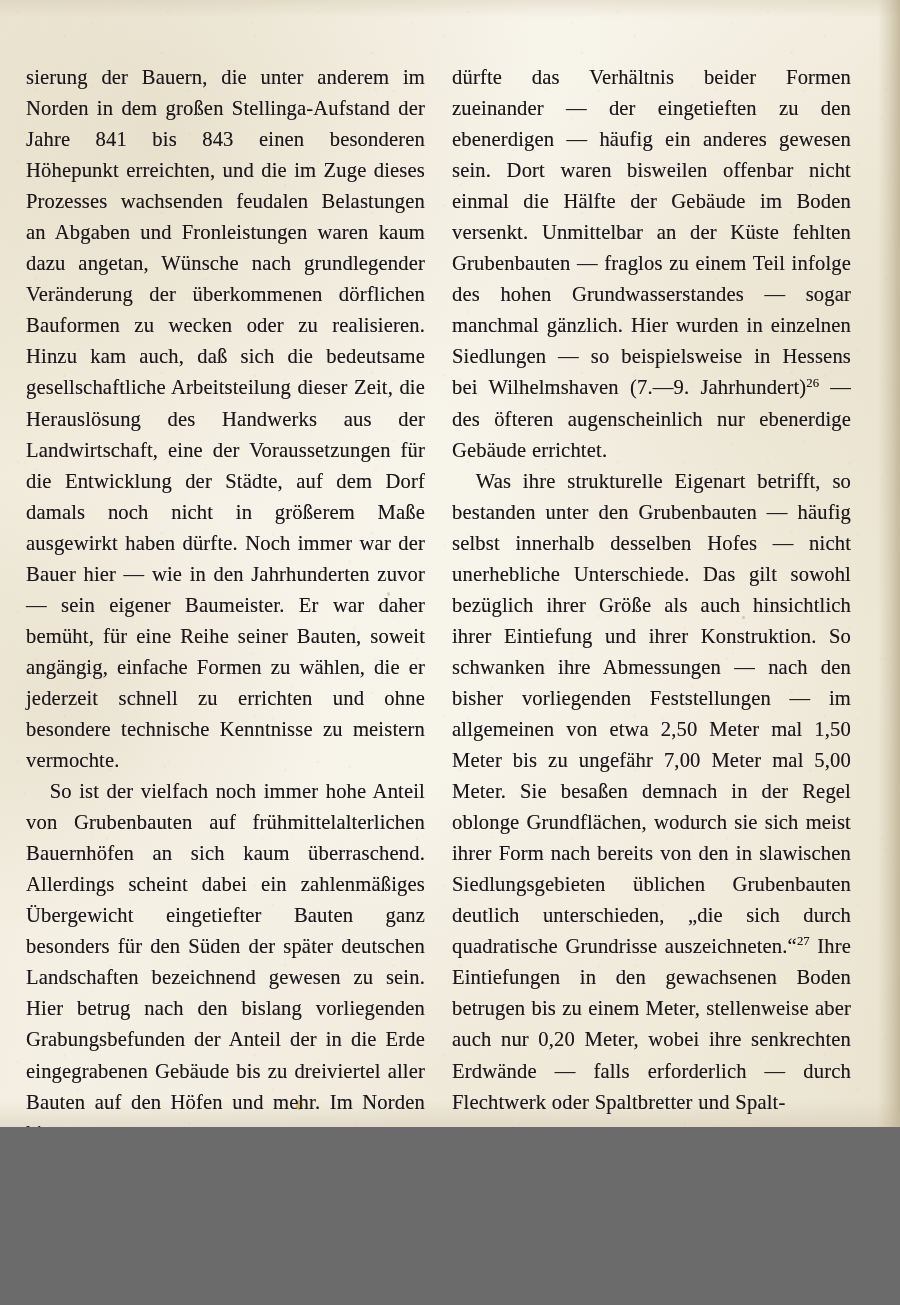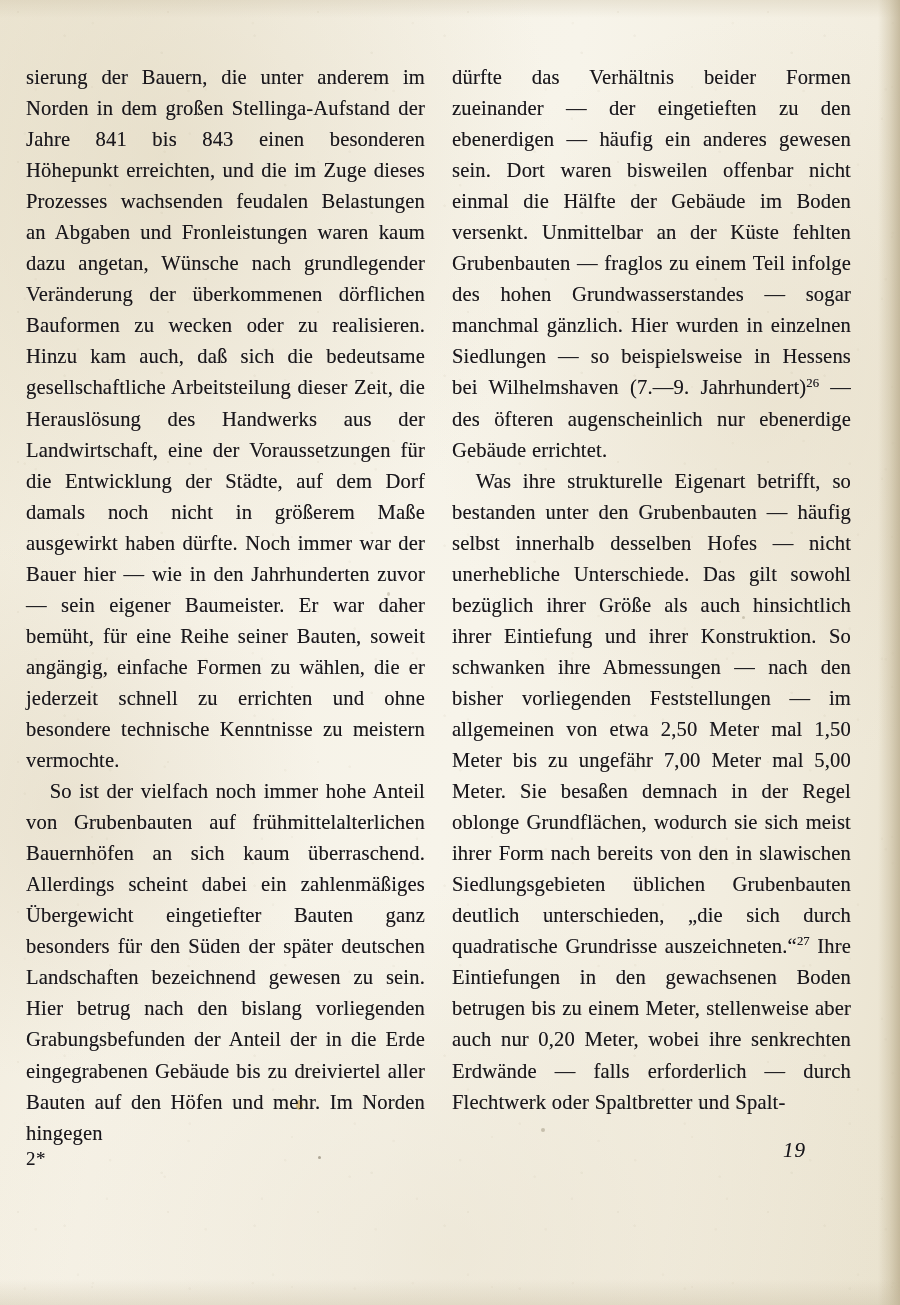--- a/index.html
+++ b/index.html
@@ -4,21 +4,21 @@
 <title>Scanned book page 19</title>
 <style>
   html, body {
     margin: 0;
     padding: 0;
     background: #6b6b6b;
   }
   .page {
     position: relative;
     width: 900px;
-    height: 1305px;
+    height: 1127px;
     overflow: hidden;
     background-color: #f3efe2;
     background-image:
       radial-gradient(ellipse 70% 55% at 18% 12%, rgba(222,212,186,0.55), rgba(222,212,186,0) 62%),
       radial-gradient(ellipse 60% 45% at 86% 30%, rgba(226,216,192,0.45), rgba(226,216,192,0) 64%),
       radial-gradient(ellipse 75% 40% at 50% 96%, rgba(231,223,203,0.5), rgba(231,223,203,0) 70%),
       radial-gradient(ellipse 40% 30% at 8% 62%, rgba(215,203,176,0.35), rgba(215,203,176,0) 70%),
       linear-gradient(100deg, #efe9d8 0%, #f6f2e7 26%, #f7f4ea 52%, #f2eddf 78%, #e9e2ce 100%);
     font-family: "Liberation Serif", "DejaVu Serif", serif;
     color: #16151a;

